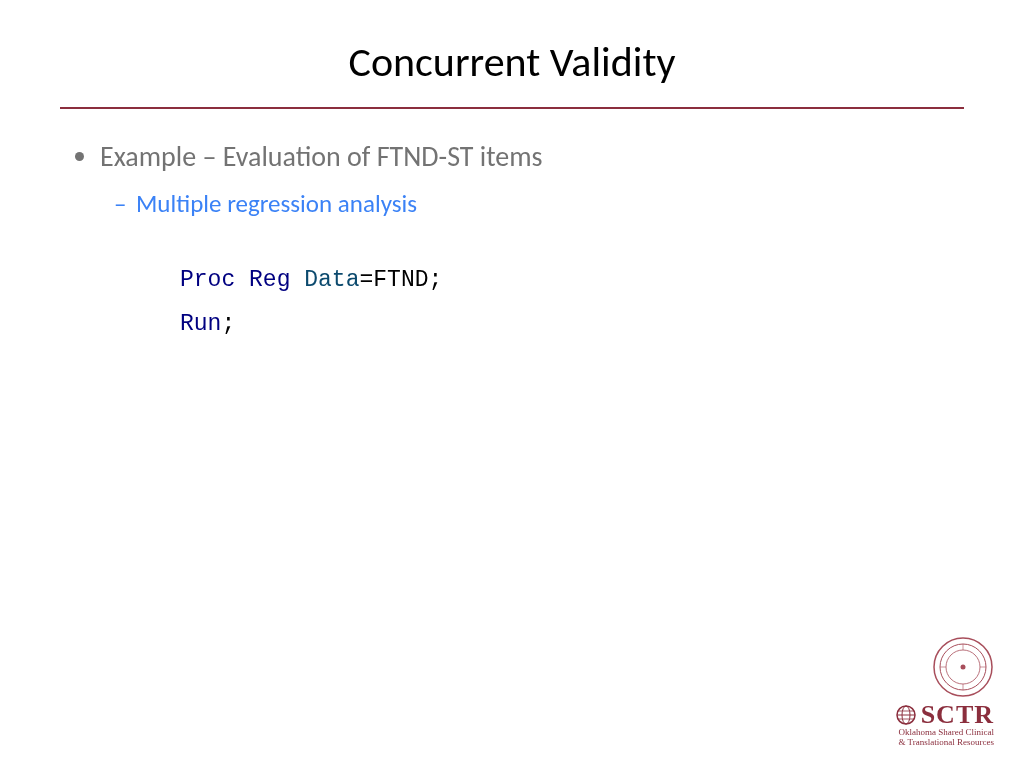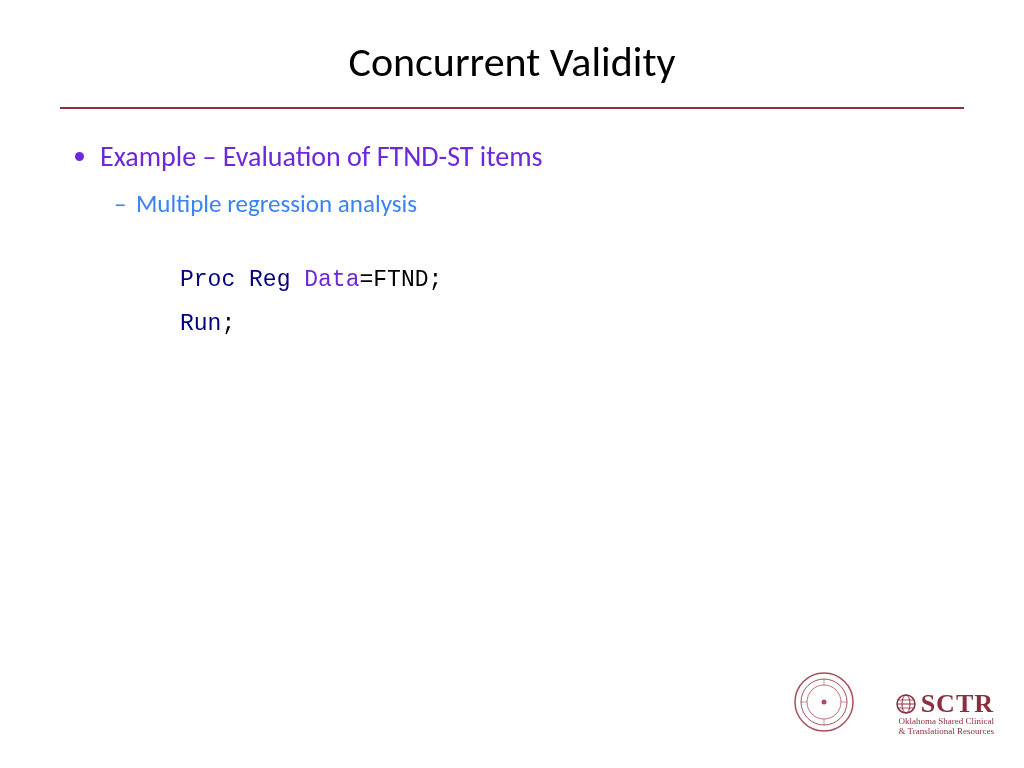--- a/index.html
+++ b/index.html
@@ -26,21 +26,21 @@
     .title-underline {
       border: none;
       border-top: 2px solid #8B2E3D;
       margin: 0 60px;
     }
     .content {
       padding: 30px 70px 0 70px;
     }
     .bullet-l1 {
       font-size: 28px;
-      color: #6d28d9;
+      color: #737373;
       list-style: disc;
       margin-left: 30px;
       margin-bottom: 14px;
     }
     .bullet-l2 {
       font-size: 25px;
       color: #3b82f6;
       list-style: none;
       margin-left: 66px;
       margin-bottom: 40px;
@@ -62,31 +62,32 @@
       font-family: "Courier New", monospace;
       font-size: 23px;
       line-height: 1.9;
       color: #000;
     }
     .kw-bold-blue {
       color: #000080;
       font-weight: normal;
     }
     .kw-blue {
-      color: #6d28d9;
+      color: #0c4a6e;
     }
     .footer {
       position: absolute;
-      bottom: 31px;
+      bottom: 20px;
       left: 0;
       right: 0;
       display: flex;
-      justify-content: flex-end;
+      justify-content: flex-start;
       align-items: flex-end;
       padding: 0 30px;
+      flex-direction: column;
     }
     .seal {
       width: 62px;
       height: 62px;
     }
     .logo-right {
       display: flex;
       flex-direction: column;
       align-items: flex-end;
       color: #8B2E3D;

